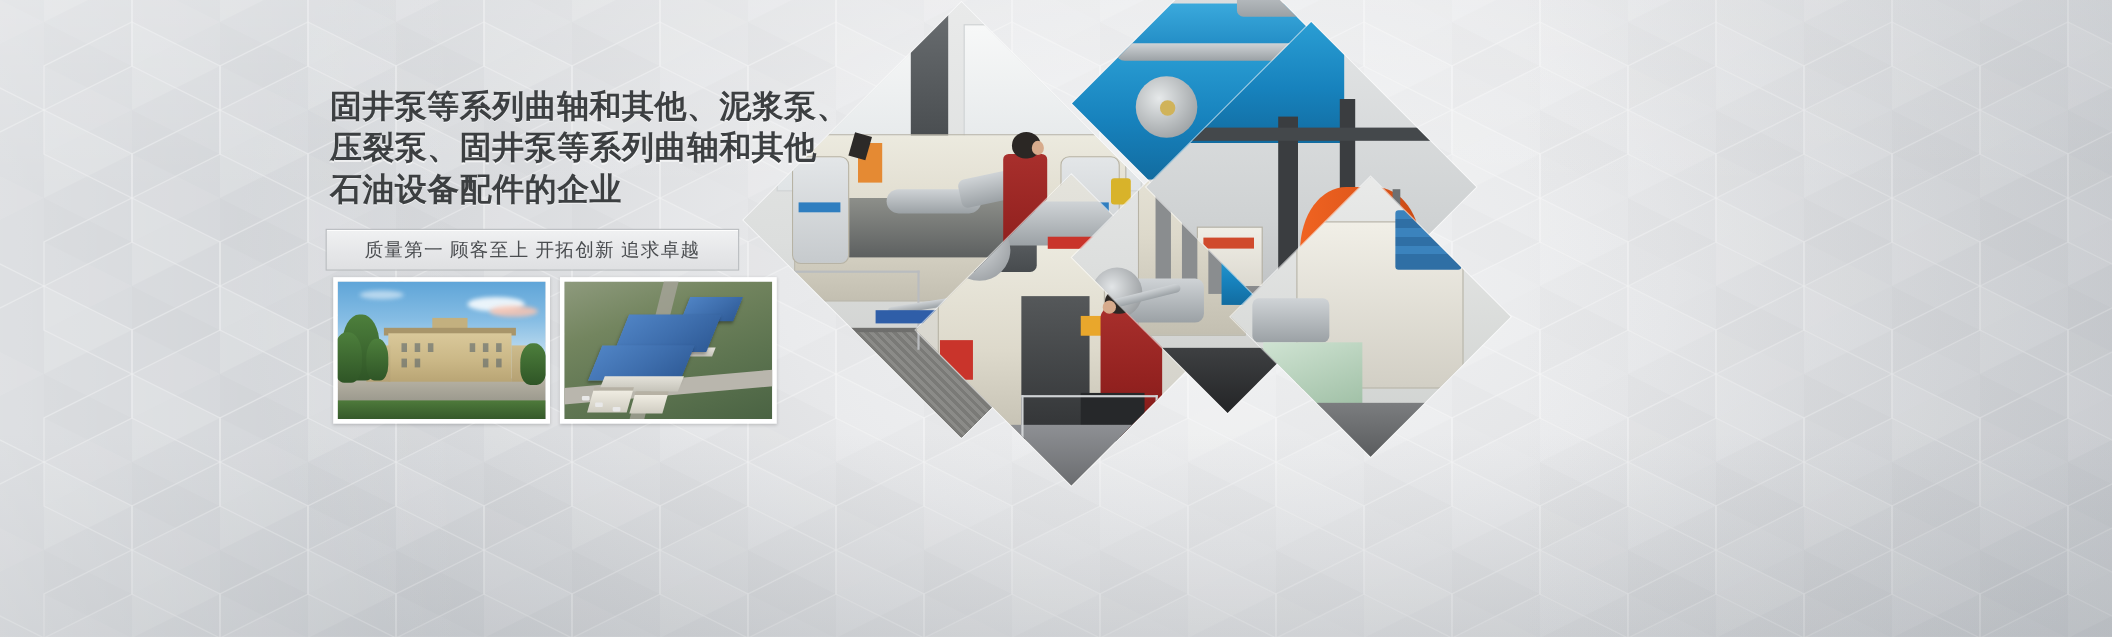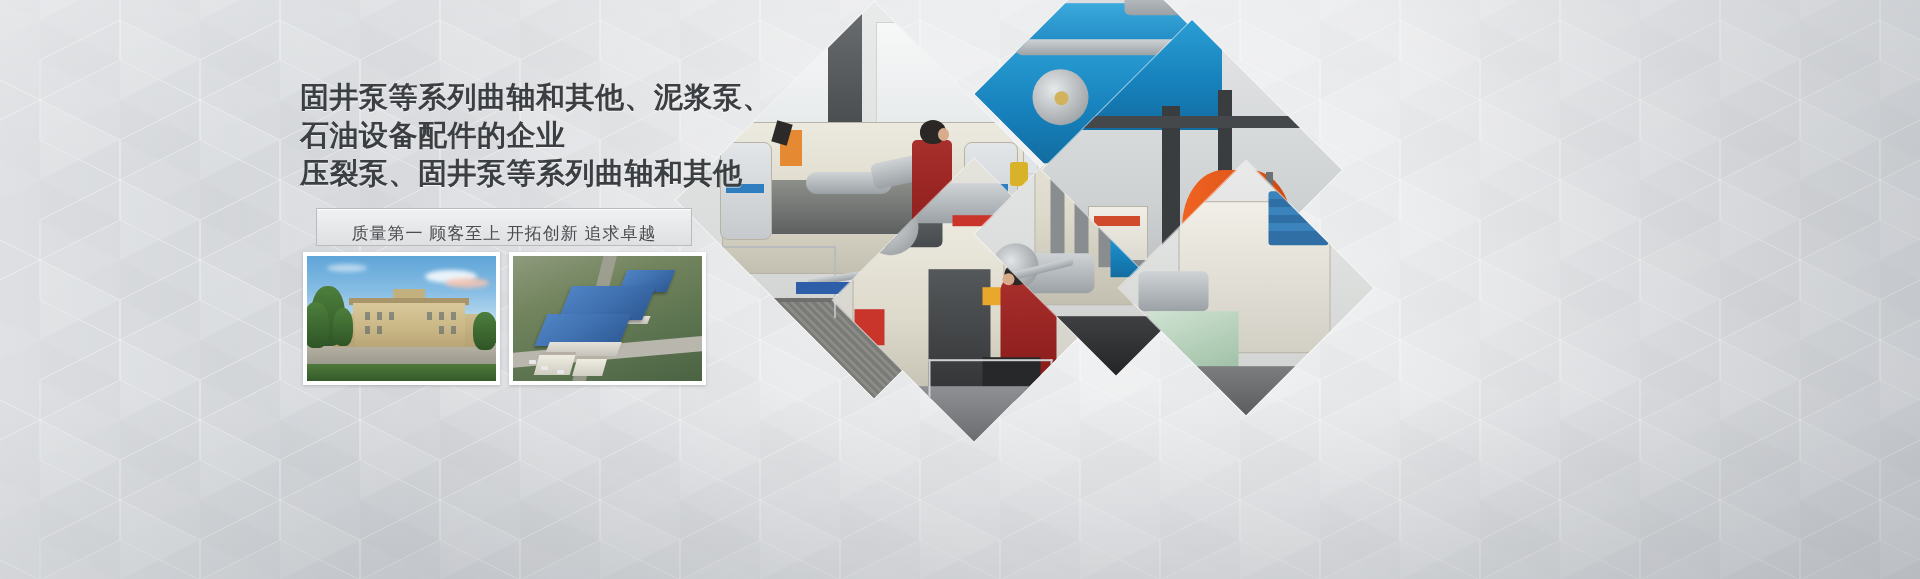--- a/index.html
+++ b/index.html
@@ -36,26 +36,26 @@
     margin:0;
     font-size:29px;
     font-weight:700;
     line-height:38px;
     letter-spacing:.5px;
     color:#3c3f41;
     white-space:nowrap;
     text-shadow:0 1px 0 rgba(255,255,255,.6);
   }
   #slogan-box{
-    position:absolute;left:316px;top:208px;
+    position:absolute;left:296px;top:208px;
     width:374px;height:36px;
     border:1px solid #b9bcbf;
     background:linear-gradient(to bottom,#f0f1f2 0%,#e6e7e9 55%,#dfe0e2 100%);
     box-shadow:inset 0 1px 0 rgba(255,255,255,.85);
-    display:flex;align-items:flex-end;justify-content:center;
+    display:flex;align-items:center;justify-content:center;
     z-index:6;
   }
   #slogan-text{
     font-size:17px;font-weight:400;color:#4a4d50;letter-spacing:1px;white-space:nowrap;
   }
 
   
   #thumbs{position:absolute;left:303px;top:252px;display:flex;gap:9px;z-index:6;}
   .thumb{
     width:189px;height:125px;
@@ -271,22 +271,22 @@
         <use href="#hexcell" x="1640" y="500"></use>
           <use href="#hexcell" x="1800" y="500"></use>
       </g>
     </svg>
   </div>
 
   <div class="sheen"></div>
 
   <div id="copy">
     <p class="headline">固井泵等系列曲轴和其他、泥浆泵、</p>
+    <p class="headline">压裂泵、固井泵等系列曲轴和其他</p>
     <p class="headline">石油设备配件的企业</p>
-    <p class="headline">压裂泵、固井泵等系列曲轴和其他</p>
   </div>
 
   <div id="slogan-box">
     <span id="slogan-text">质量第一  顾客至上  开拓创新  追求卓越</span>
   </div>
 
   <div id="thumbs">
 
     <div class="thumb">
       <div class="pic">

